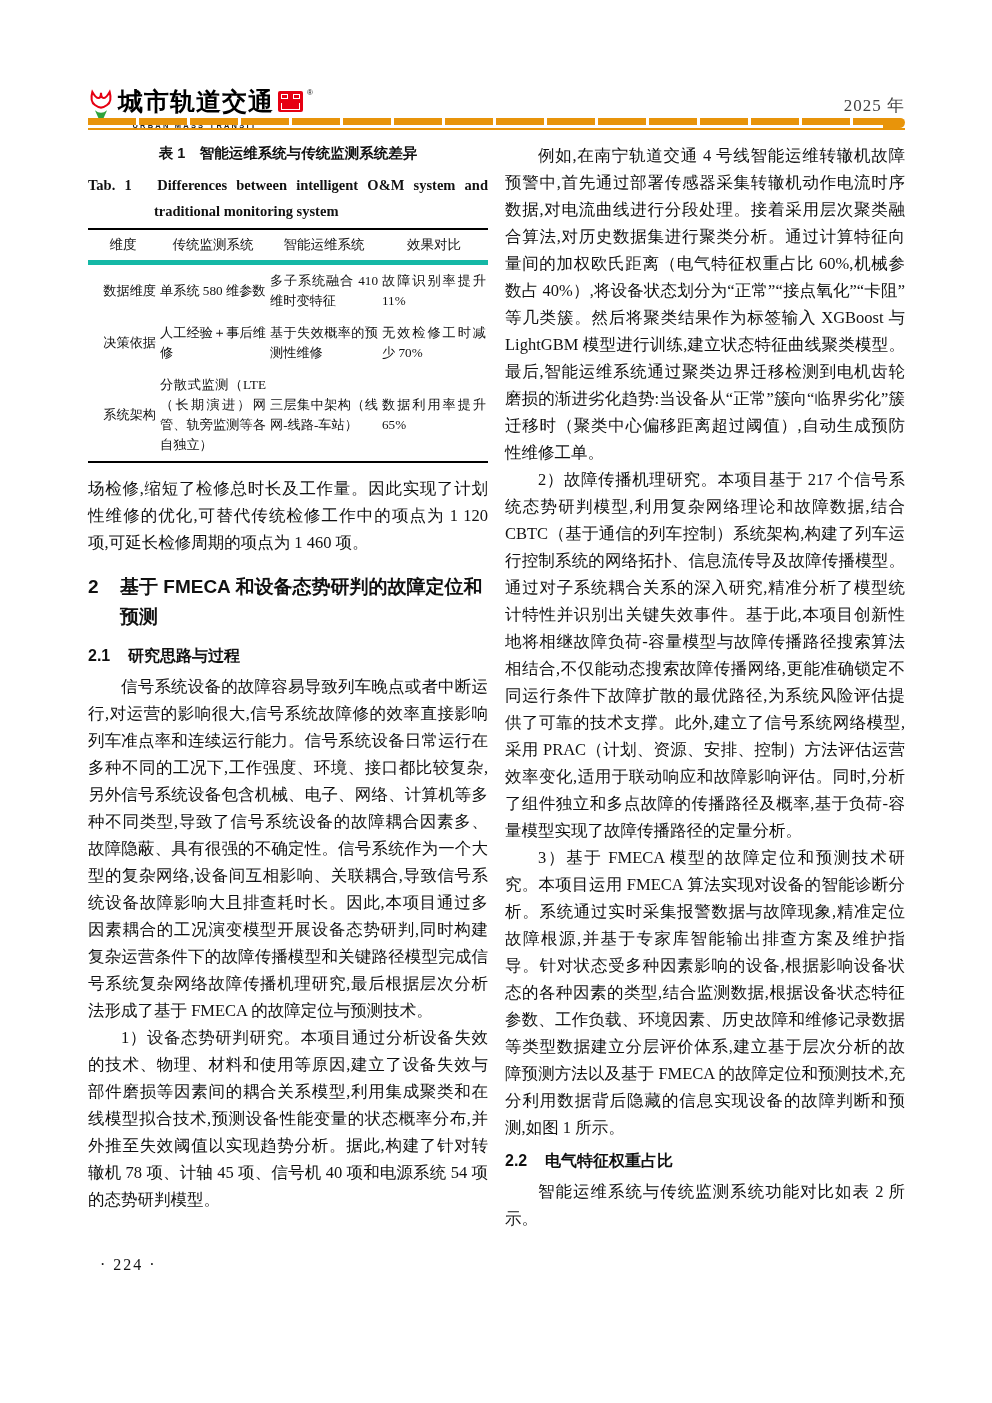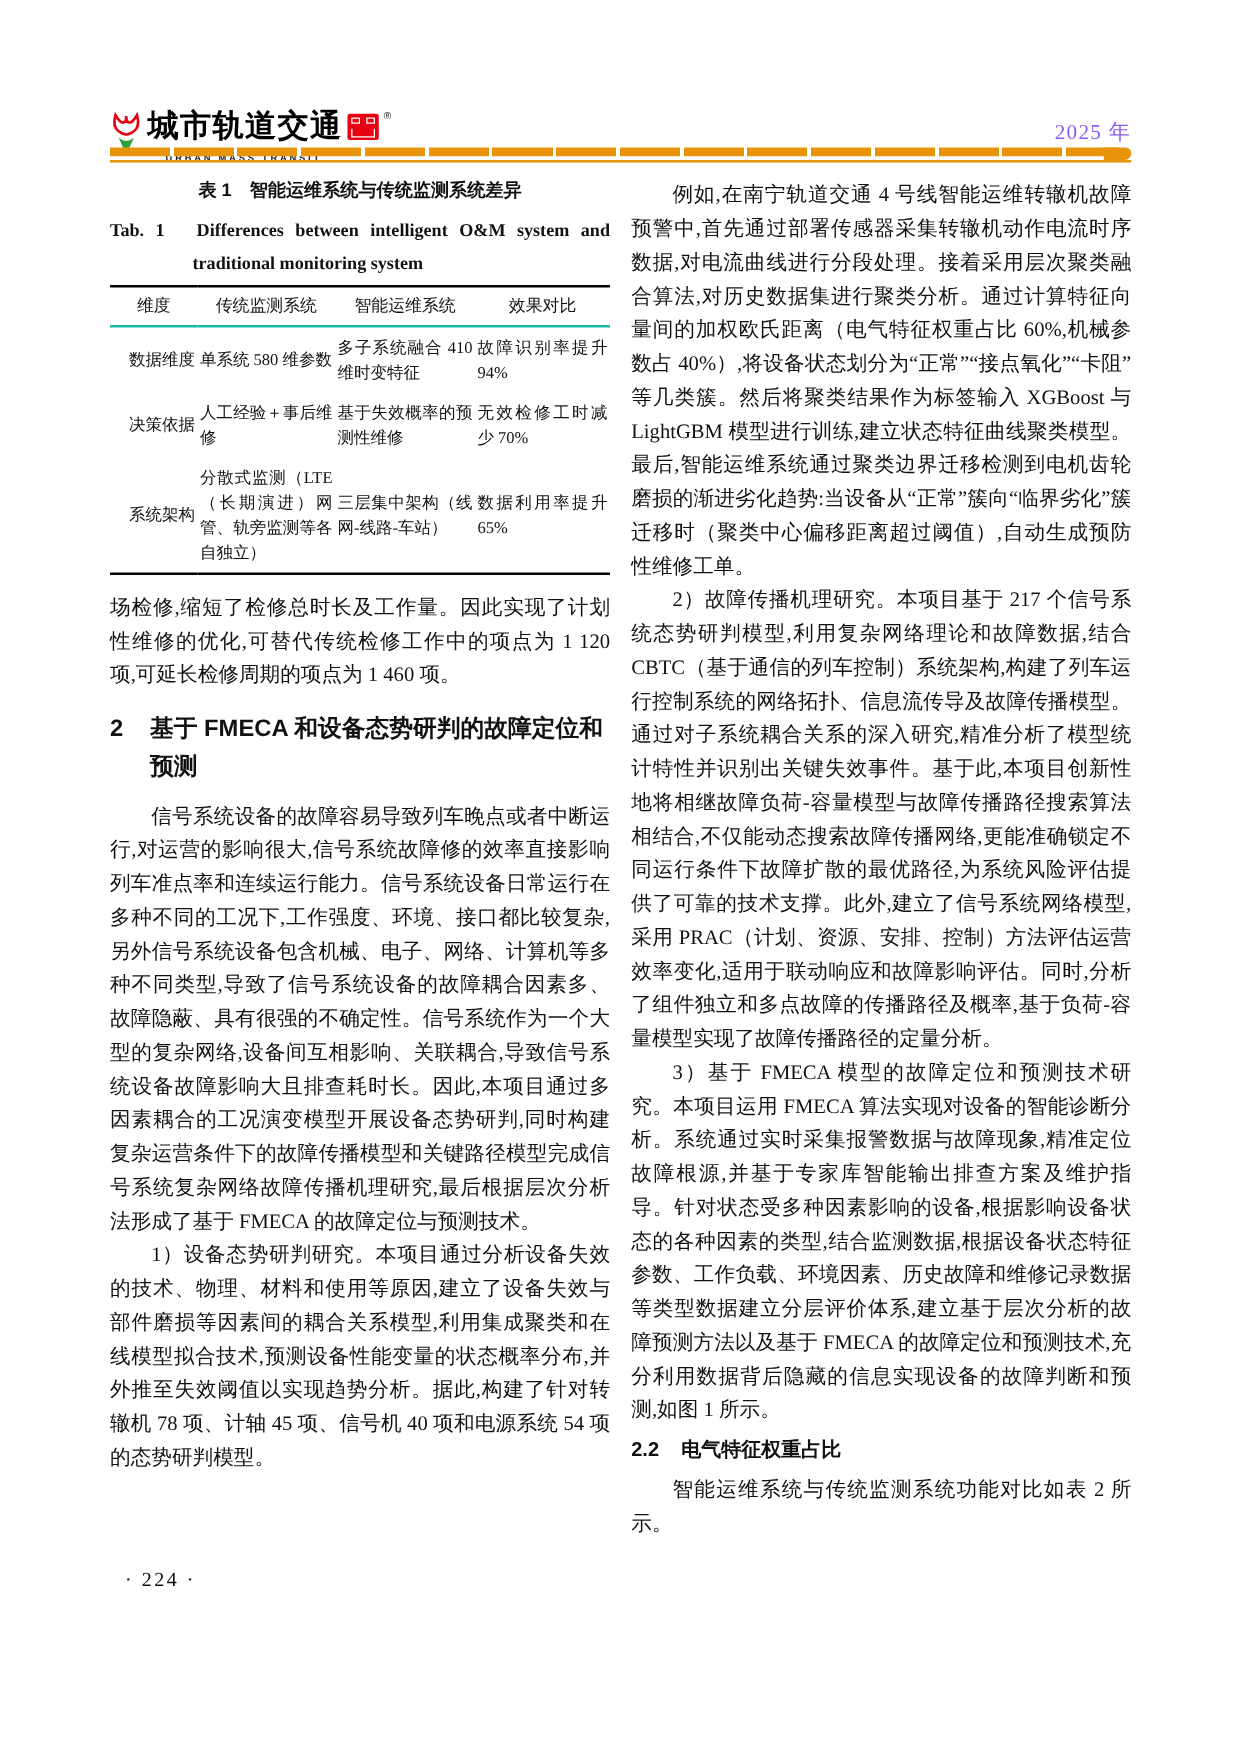--- a/index.html
+++ b/index.html
@@ -34,21 +34,21 @@
   .seal-icon .s3{position:absolute;bottom:2px;left:3px;right:3px;height:7px;border:1.5px solid #fff;border-top:none;}
   .reg-mark{font-size:8px;vertical-align:top;line-height:10px;font-family:"Liberation Sans",sans-serif;}
   .logo-en{
     display:block;margin-left:32px;margin-top:-6px;width:150px;
     font-family:"Liberation Sans","DejaVu Sans",sans-serif;
     font-size:7.5px;font-weight:bold;letter-spacing:2.2px;color:#222;
     border-top:1px solid #222;padding-top:1px;text-align:center;
   }
   .year{
     position:absolute;right:0;top:6px;
-    font-size:17px;letter-spacing:1px;color:#8b5cf6;
+    font-size:17px;letter-spacing:1px;color:#404040;
   }
   .track{position:absolute;left:0;top:30px;width:100%;}
   .track-bar{
     position:relative;height:7px;margin-right:10px;
     background:repeating-linear-gradient(90deg,var(--orange) 0 48px,#fff 48px 51px);
   }
   .track-bar::after{ 
     content:'';position:absolute;right:-10px;top:0;width:22px;height:10px;
     background:var(--orange);border-radius:0 12px 14px 0;
   }
@@ -66,21 +66,21 @@
   }
   .tab-caption-en{
     font-weight:bold;font-size:14.5px;line-height:26px;
     padding-left:66px;text-indent:-66px;text-align:justify;margin-bottom:4px;
   }
 
   
   table.t1{width:100%;border-collapse:collapse;border-top:2px solid #000;border-bottom:2px solid #000;}
   table.t1 thead th{
     font-weight:normal;font-size:13.5px;line-height:18px;padding:6px 1px;
-    border-bottom:2px solid #14b8a6;text-align:center;white-space:nowrap;
+    border-bottom:5px solid #14b8a6;text-align:center;white-space:nowrap;
   }
   table.t1 td{
     font-size:13.2px;line-height:20px;padding:6px 2px;vertical-align:middle;text-align:justify;
   }
   table.t1 td.dim{text-align:right;white-space:nowrap;padding-left:1px;}
   col.c1{width:70px}col.c2{width:110px}col.c3{width:112px}col.c4{width:108px}
 
   
   .para{text-indent:2em;}
   .para.cont{text-indent:0;}
@@ -151,21 +151,21 @@
           <th>传统监测系统</th>
           <th>智能运维系统</th>
           <th>效果对比</th>
         </tr>
       </thead>
       <tbody>
         <tr>
           <td class="dim">数据维度</td>
           <td>单系统 580 维参数</td>
           <td>多子系统融合 410 维时变特征</td>
-          <td>故障识别率提升 94%</td>
+          <td>故障识别率提升 11%</td>
         </tr>
         <tr>
           <td class="dim">决策依据</td>
           <td>人工经验＋事后维修</td>
           <td>基于失效概率的预测性维修</td>
           <td>无效检修工时减少 70%</td>
         </tr>
         <tr>
           <td class="dim">系统架构</td>
           <td>分散式监测（LTE（长期演进）网管、轨旁监测等各自独立）</td>
@@ -175,20 +175,24 @@
       </tbody>
     </table>
 
     <p class="para cont after-table">场检修,缩短了检修总时长及工作量。因此实现了计划性维修的优化,可替代传统检修工作中的项点为 1 120 项,可延长检修周期的项点为 1 460 项。</p>
 
     <h2 class="sec2">
       <span class="sec-num">2</span>
       <span class="sec-title">基于 FMECA 和设备态势研判的故障定位和预测</span>
     </h2>
 
+    <h3 class="sec3">
+      <span class="sec-num">2.1</span>
+      <span class="sec-title">研究思路与过程</span>
+    </h3>
 
     <p class="para">信号系统设备的故障容易导致列车晚点或者中断运行,对运营的影响很大,信号系统故障修的效率直接影响列车准点率和连续运行能力。信号系统设备日常运行在多种不同的工况下,工作强度、环境、接口都比较复杂,另外信号系统设备包含机械、电子、网络、计算机等多种不同类型,导致了信号系统设备的故障耦合因素多、故障隐蔽、具有很强的不确定性。信号系统作为一个大型的复杂网络,设备间互相影响、关联耦合,导致信号系统设备故障影响大且排查耗时长。因此,本项目通过多因素耦合的工况演变模型开展设备态势研判,同时构建复杂运营条件下的故障传播模型和关键路径模型完成信号系统复杂网络故障传播机理研究,最后根据层次分析法形成了基于 FMECA 的故障定位与预测技术。</p>
     <p class="para">1）设备态势研判研究。本项目通过分析设备失效的技术、物理、材料和使用等原因,建立了设备失效与部件磨损等因素间的耦合关系模型,利用集成聚类和在线模型拟合技术,预测设备性能变量的状态概率分布,并外推至失效阈值以实现趋势分析。据此,构建了针对转辙机 78 项、计轴 45 项、信号机 40 项和电源系统 54 项的态势研判模型。</p>
   </section>
 
   <section class="col col-right">
     <p class="para">例如,在南宁轨道交通 4 号线智能运维转辙机故障预警中,首先通过部署传感器采集转辙机动作电流时序数据,对电流曲线进行分段处理。接着采用层次聚类融合算法,对历史数据集进行聚类分析。通过计算特征向量间的加权欧氏距离（电气特征权重占比 60%,机械参数占 40%）,将设备状态划分为“正常”“接点氧化”“卡阻”等几类簇。然后将聚类结果作为标签输入 XGBoost 与 LightGBM 模型进行训练,建立状态特征曲线聚类模型。最后,智能运维系统通过聚类边界迁移检测到电机齿轮磨损的渐进劣化趋势:当设备从“正常”簇向“临界劣化”簇迁移时（聚类中心偏移距离超过阈值）,自动生成预防性维修工单。</p>
     <p class="para">2）故障传播机理研究。本项目基于 217 个信号系统态势研判模型,利用复杂网络理论和故障数据,结合 CBTC（基于通信的列车控制）系统架构,构建了列车运行控制系统的网络拓扑、信息流传导及故障传播模型。通过对子系统耦合关系的深入研究,精准分析了模型统计特性并识别出关键失效事件。基于此,本项目创新性地将相继故障负荷-容量模型与故障传播路径搜索算法相结合,不仅能动态搜索故障传播网络,更能准确锁定不同运行条件下故障扩散的最优路径,为系统风险评估提供了可靠的技术支撑。此外,建立了信号系统网络模型,采用 PRAC（计划、资源、安排、控制）方法评估运营效率变化,适用于联动响应和故障影响评估。同时,分析了组件独立和多点故障的传播路径及概率,基于负荷-容量模型实现了故障传播路径的定量分析。</p>
     <p class="para">3）基于 FMECA 模型的故障定位和预测技术研究。本项目运用 FMECA 算法实现对设备的智能诊断分析。系统通过实时采集报警数据与故障现象,精准定位故障根源,并基于专家库智能输出排查方案及维护指导。针对状态受多种因素影响的设备,根据影响设备状态的各种因素的类型,结合监测数据,根据设备状态特征参数、工作负载、环境因素、历史故障和维修记录数据等类型数据建立分层评价体系,建立基于层次分析的故障预测方法以及基于 FMECA 的故障定位和预测技术,充分利用数据背后隐藏的信息实现设备的故障判断和预测,如图 1 所示。</p>
 

